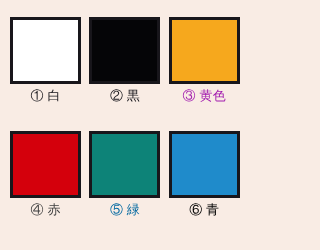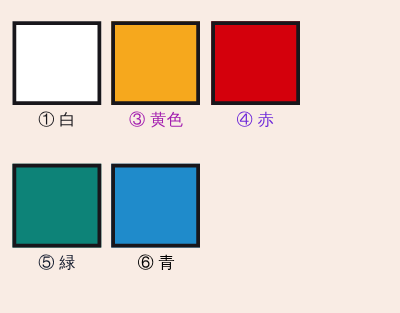--- a/index.html
+++ b/index.html
@@ -65,34 +65,38 @@
 <body style="background-color: rgb(249, 236, 228);">
 
 <div class="chart-sheet" style="background-color: rgb(249, 236, 228);">
   <div class="swatch-grid">
 
     <div class="swatch-cell">
       <div class="swatch-box" style="background-color: rgb(255, 255, 255); border-color: rgb(24, 22, 27);"></div>
       <div class="swatch-label" style="color: rgb(22, 21, 26);">① 白</div>
     </div>
 
+    <div class="swatch-cell">
+      <div class="swatch-box" style="background-color: rgb(5, 5, 7); border-color: rgb(24, 22, 27);"></div>
+      <div class="swatch-label" style="color: rgb(22, 21, 26);">② 黒</div>
+    </div>
 
     <div class="swatch-cell">
       <div class="swatch-box" style="background-color: rgb(246, 168, 29); border-color: rgb(24, 22, 27);"></div>
       <div class="swatch-label" style="color: #a21caf;">③ 黄色</div>
     </div>
 
     <div class="swatch-cell">
       <div class="swatch-box" style="background-color: rgb(212, 0, 12); border-color: rgb(24, 22, 27);"></div>
-      <div class="swatch-label" style="color: #6d28d9;">④ 赤</div>
+      <div class="swatch-label" style="color: #404040;">④ 赤</div>
     </div>
 
     <div class="swatch-cell">
       <div class="swatch-box" style="background-color: rgb(13, 131, 120); border-color: rgb(24, 22, 27);"></div>
-      <div class="swatch-label" style="color: #0f172a;">⑤ 緑</div>
+      <div class="swatch-label" style="color: #0369a1;">⑤ 緑</div>
     </div>
 
     <div class="swatch-cell">
       <div class="swatch-box" style="background-color: rgb(31, 139, 203); border-color: rgb(24, 22, 27);"></div>
       <div class="swatch-label" style="color: #000000;">⑥ 青</div>
     </div>
 
   </div>
 </div>
 

